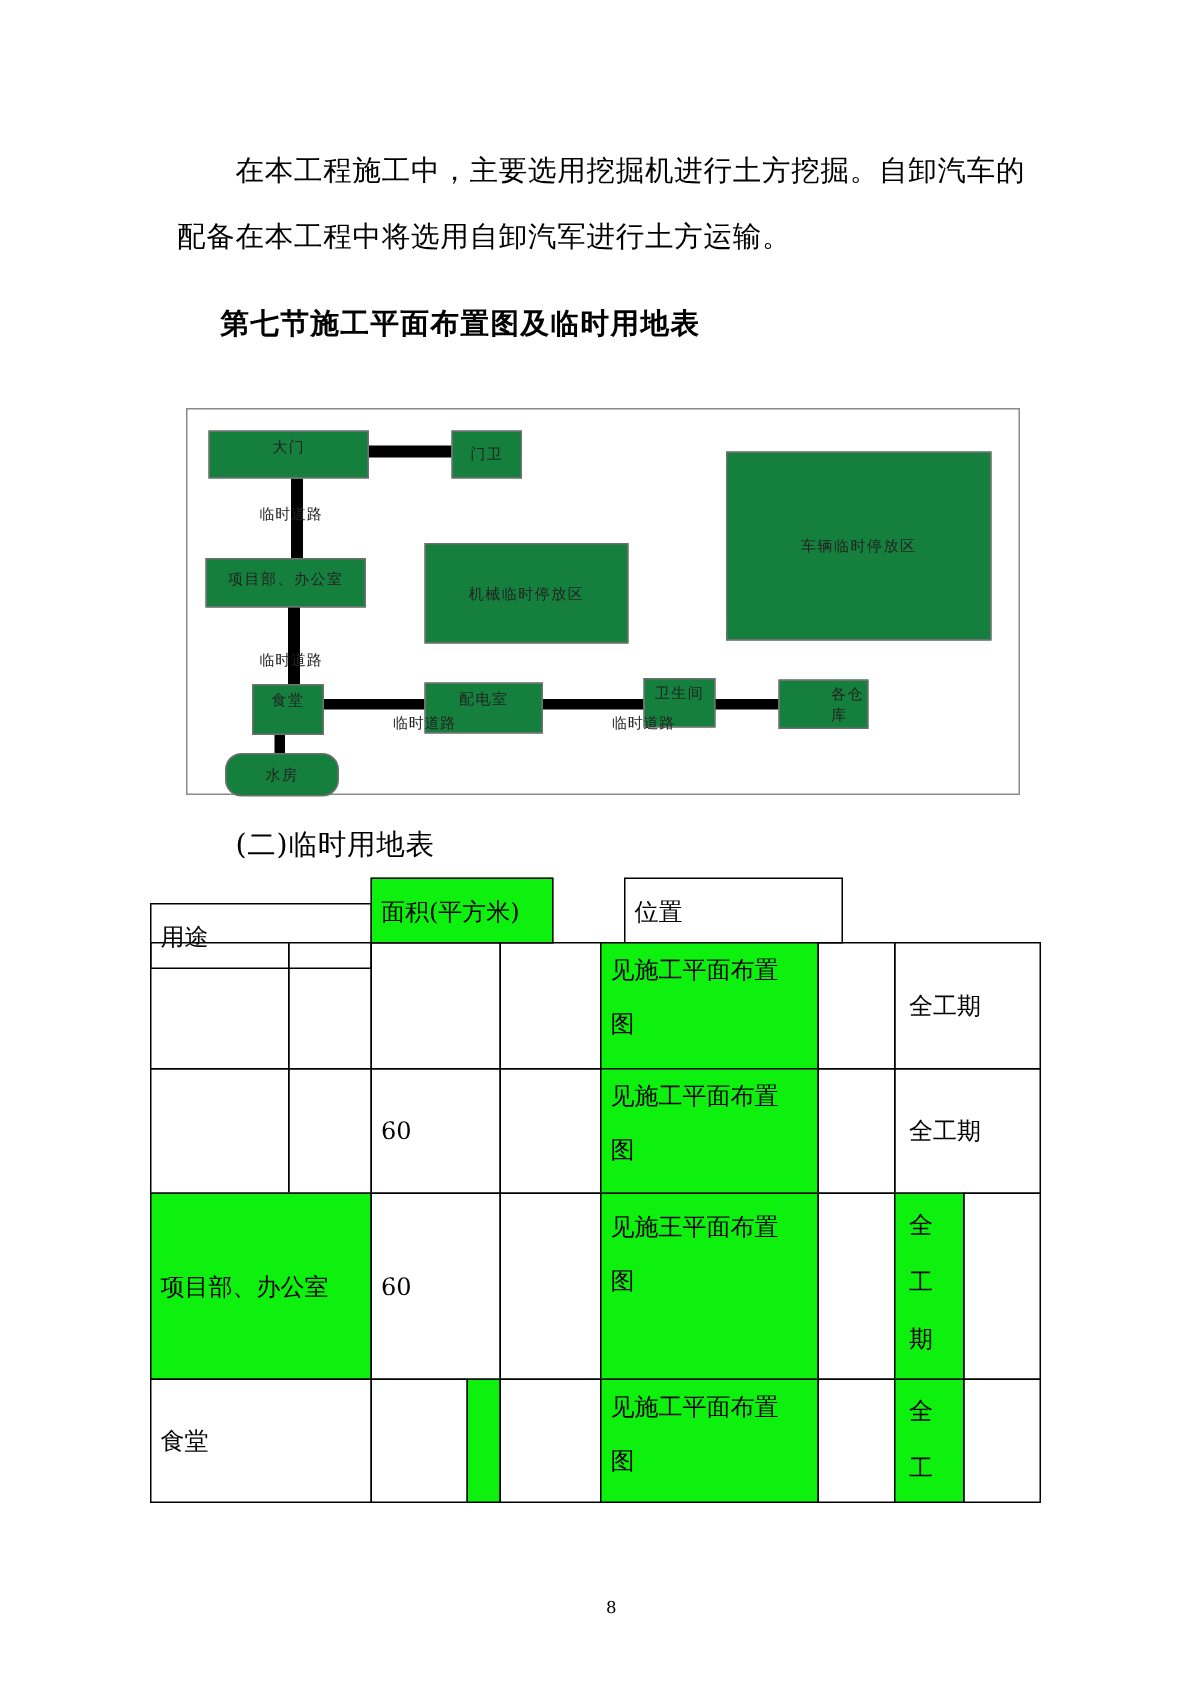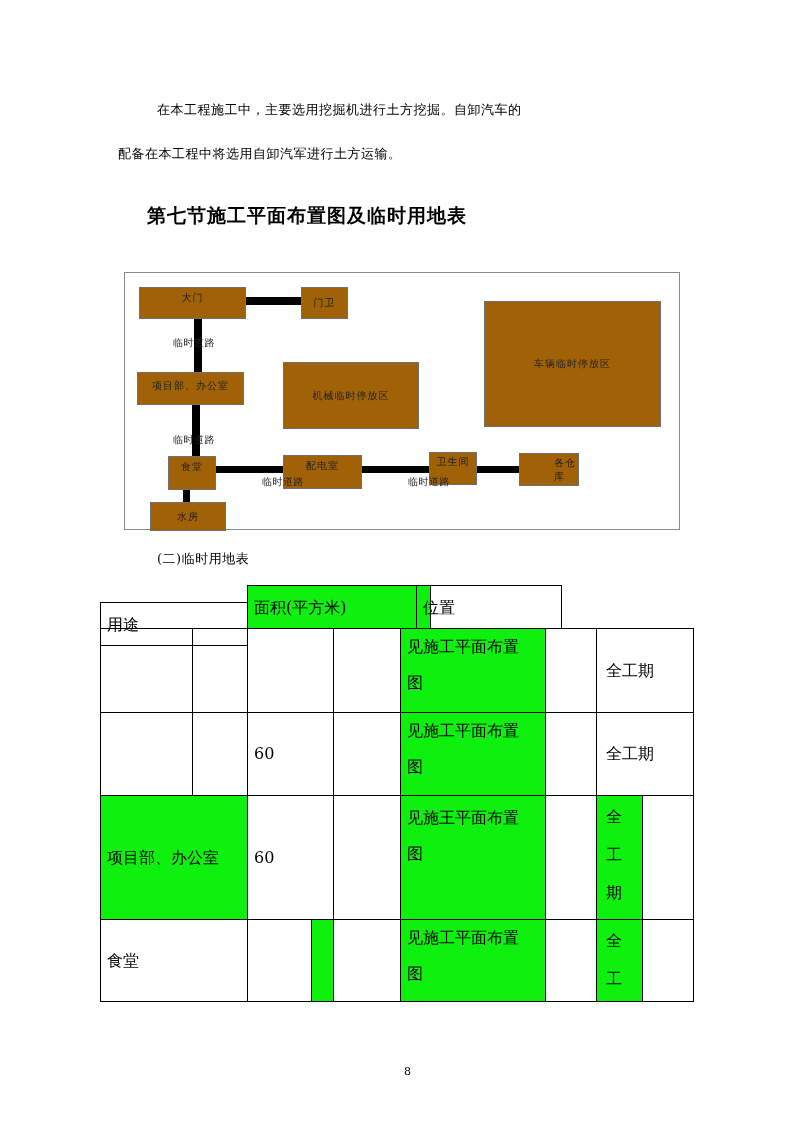--- a/index.html
+++ b/index.html
@@ -1,23 +1,23 @@
 <!DOCTYPE html>
 <html><head>
 <meta charset="utf-8">
 <style>
   html, body { margin:0; padding:0; background:#ffffff; }
   body { width:793px; height:1122px; position:relative; overflow:hidden;
          font-family:"DejaVu Serif", "Liberation Serif", serif; color:#000; }
-  .p { position:absolute; font-size:13px; white-space:nowrap; letter-spacing:0.5px; }
+  .p { position:absolute; font-size:19px; white-space:nowrap; letter-spacing:0.5px; }
   .h { position:absolute; font-size:19px; font-weight:bold; white-space:nowrap; letter-spacing:1px; }
   
   .diagram { position:absolute; left:118px; top:270px; width:565px; height:262px; }
   .frame { position:absolute; left:6px; top:2px; width:556px; height:258px; border:1.5px solid #8a8a8a; box-sizing:border-box; }
-  .box { position:absolute; border:1.5px solid #707070; box-sizing:border-box; background:#a16207;
+  .box { position:absolute; border:1.5px solid #707070; box-sizing:border-box; background:#15803d;
          font-size:10px; display:flex; align-items:center; justify-content:center; color:#222; letter-spacing:1px; }
   .road { position:absolute; background:#000; }
   .lbl { position:absolute; font-size:10px; color:#222; white-space:nowrap; letter-spacing:0.5px;margin-left:36px; }
   
   .tbl { position:absolute; left:100px; top:585px; width:594px; height:417px; }
   .cell { position:absolute; box-sizing:border-box; border:1.2px solid #000; font-size:16px;
           padding:4px 6px; line-height:36px; overflow:hidden; }
   .green { background:#0ef10e; }
   .vcenter { display:flex; align-items:center; }
   .vstack { line-height:38px; padding-top:2px; }
@@ -43,34 +43,34 @@
 
   <div class="box" style="left:21px; top:17px; width:107px; height:32px; align-items:flex-start; padding-top:3px;">大门</div>
   <div class="box" style="left:183px; top:17px; width:47px; height:32px;">门卫</div>
   <div class="box" style="left:19px; top:102px; width:107px; height:33px; align-items:flex-start; padding-top:6px;">项目部、办公室</div>
   <div class="box" style="left:165px; top:92px; width:136px; height:67px;">机械临时停放区</div>
   <div class="box" style="left:366px; top:31px; width:177px; height:126px;">车辆临时停放区</div>
   <div class="box" style="left:50px; top:186px; width:48px; height:34px; align-items:flex-start; padding-top:3px;">食堂</div>
   <div class="box" style="left:165px; top:185px; width:79px; height:34px; align-items:flex-start; padding-top:3px;">配电室</div>
   <div class="box" style="left:311px; top:182px; width:48px; height:33px; align-items:flex-start; padding-top:2px;">卫生间</div>
   <div class="box" style="left:401px; top:183px; width:60px; height:33px;padding-left:34px;">各仓库</div>
-  <div class="box" style="left:32px; top:232px; width:76px; height:29px;">水房</div>
+  <div class="box" style="left:32px; top:232px; width:76px; height:29px;border-radius:11px;">水房</div>
 
   <div class="lbl" style="left:19px; top:66px;">临时道路</div>
   <div class="lbl" style="left:19px; top:163px;">临时道路</div>
   <div class="lbl" style="left:108px; top:205px;">临时道路</div>
   <div class="lbl" style="left:254px; top:205px;">临时道路</div>
 </div>
 
 <div class="p" style="left:157px; top:550px;">(二)临时用地表</div>
 
 <div class="tbl">
 
   <div class="cell" style="left:0; top:0; width:148px; height:44px;margin-top:17px;">用途</div>
-  <div class="cell green" style="left:147px; top:0; width:184px; height:44px;">面积(平方米)</div>
+  <div class="cell green" style="left:147px; top:0; width:122px; height:44px;">面积(平方米)</div>
   <div class="cell" style="left:300px; top:0; width:146px; height:44px;margin-left:16px;">位置</div>
 
   <div>
     <div class="cell" style="left:0; top:43px; width:93px; height:85px;"></div>
     <div class="cell" style="left:92px; top:43px; width:56px; height:85px;"></div>
     <div class="cell" style="left:147px; top:43px; width:87px; height:85px;"></div>
     <div class="cell" style="left:233px; top:43px; width:68px; height:85px;"></div>
     <div class="cell green" style="left:300px; top:43px; width:146px; height:85px; padding-top:0;">
       <div>见施工平面布置</div>
       <div>图</div>

